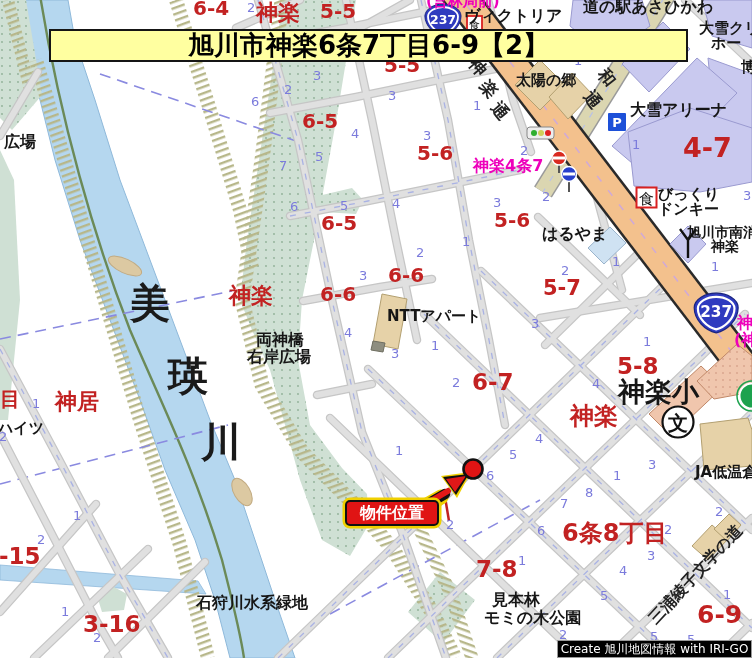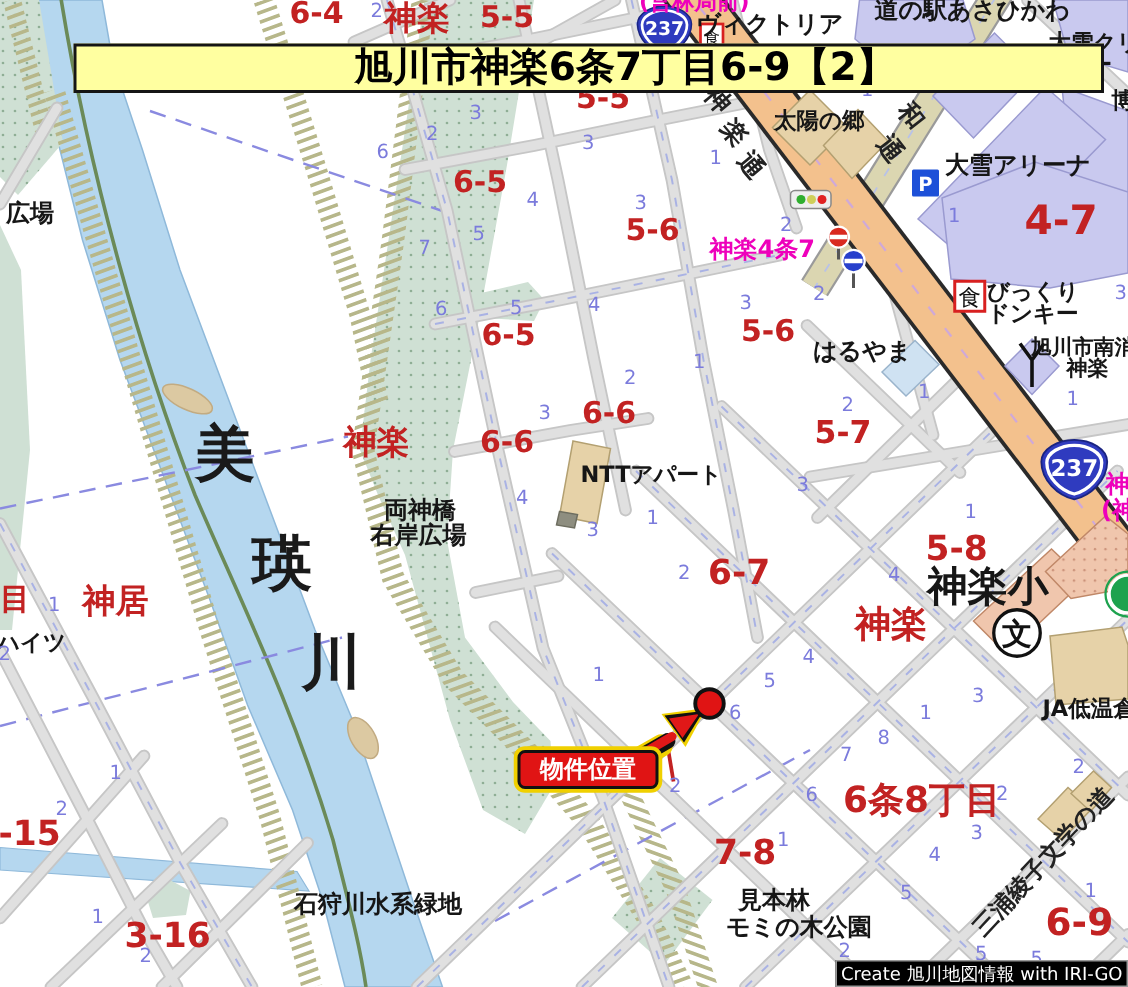--- a/index.html
+++ b/index.html
@@ -9,21 +9,21 @@
   #labels{position:absolute;left:0;top:0;width:752px;height:658px;z-index:10;pointer-events:none;}
   .lbl{position:absolute;white-space:nowrap;line-height:1.02;}
   .k-red{color:#c22222;font-weight:bold;}
   .k-pink{color:#ee00bb;font-weight:bold;}
   .k-place{color:#161616;font-weight:bold;}
   .k-river{color:#1a1a1a;font-weight:bold;}
   .k-road{color:#222;font-weight:bold;}
   .k-num{color:#7b7bdc;font-weight:normal;}
   #banner{position:absolute;left:49px;top:29px;width:635px;height:29px;z-index:30;
           background:#ffffa0;border:2px solid #151515;color:#000;font-size:26px;font-weight:bold;
-          text-align:center;line-height:29px;letter-spacing:0px;padding-left:48px;}
+          text-align:center;line-height:29px;letter-spacing:0px;}
   #credit{position:absolute;left:557px;top:640px;width:193px;height:16px;z-index:30;
           background:#000;border:1px solid #999;color:#fff;font-size:12px;
           text-align:center;line-height:16px;}
   #marker-label{position:absolute;left:345px;top:500px;width:90px;height:22px;z-index:20;
           background:#e01414;border:2px solid #111;border-radius:5px;
           box-shadow:0 0 0 2.5px #f0d000;color:#fff;font-size:16px;font-weight:bold;
           text-align:center;line-height:22px;}
 </style>
 </head>
 <body>

